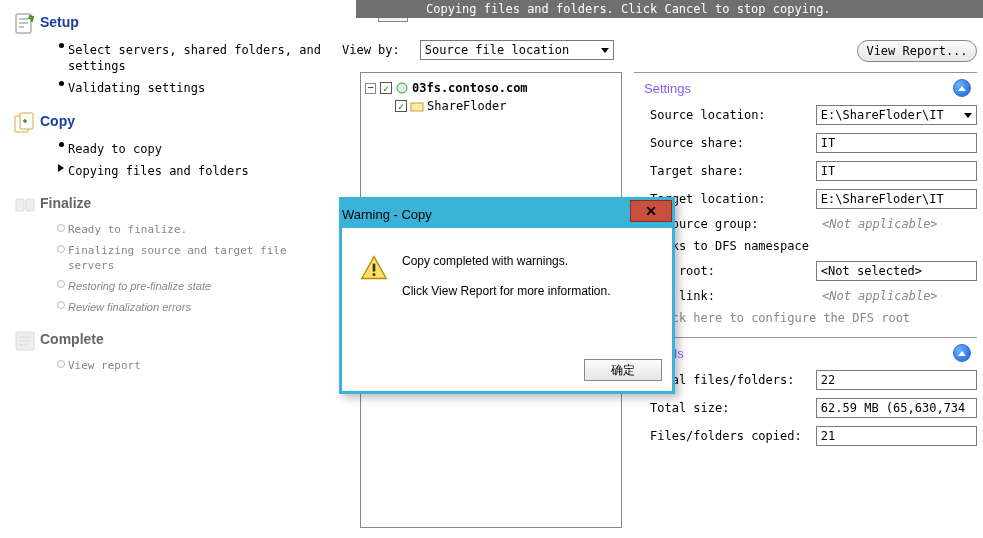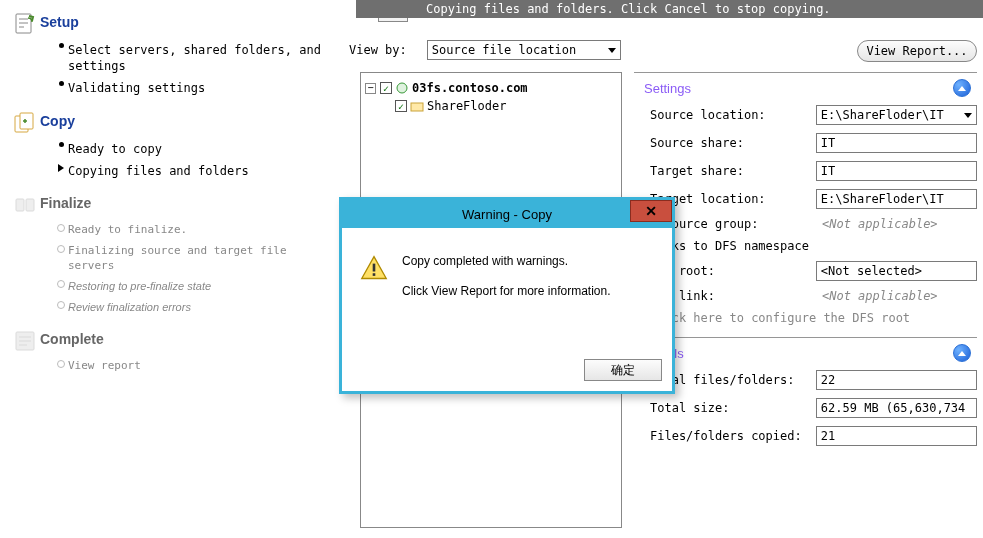--- a/index.html
+++ b/index.html
@@ -41,21 +41,21 @@
     color:#fff;
     font-family:"SimSun","NSimSun",monospace;
     font-size:12px;
     padding: 2px 8px 0 70px;
   }
   .banner-icon {
     position:absolute; left:378px; top:-8px; width:30px; height:30px;
     background:#f2f2f2; border:1px solid #888;
   }
   .viewby {
-    position:absolute; left:349px; top:40px;
+    position:absolute; left:342px; top:40px;
     display:flex; align-items:center; gap:20px;
     font-family:"SimSun","NSimSun",monospace;
   }
   .select-box {
     font-family:"SimSun","NSimSun",monospace;
     font-size:12px;
     background:#fff; border:1px solid #7a7a7a;
     height:20px;
     width:194px;
     padding:1px 4px;
@@ -106,21 +106,21 @@
   
   .modal {
     position:absolute; left:339px; top:197px; width:336px; height:197px;
     border:3px solid #3ab3d9;
     background:#fff;
     box-shadow: 4px 4px 8px rgba(0,0,0,0.25);
     z-index:10;
   }
   .modal-title {
     height:28px; background:#3ab3d9;
-    display:flex; align-items:center; justify-content:center;
+    display:flex; align-items:center; justify-content:flex-start;
     position:relative;
     font-size:13px; color:#000;
   }
   .modal-close {
     position:absolute; right:0; top:0; width:42px; height:22px;
     background:#c94f3e; border:1px solid #8a2c1f;
     display:flex; align-items:center; justify-content:center;
     color:#000; font-weight:bold; font-size:14px; cursor:pointer;
   }
   .modal-body { padding: 26px 18px 10px 18px; display:flex; gap:14px;}

